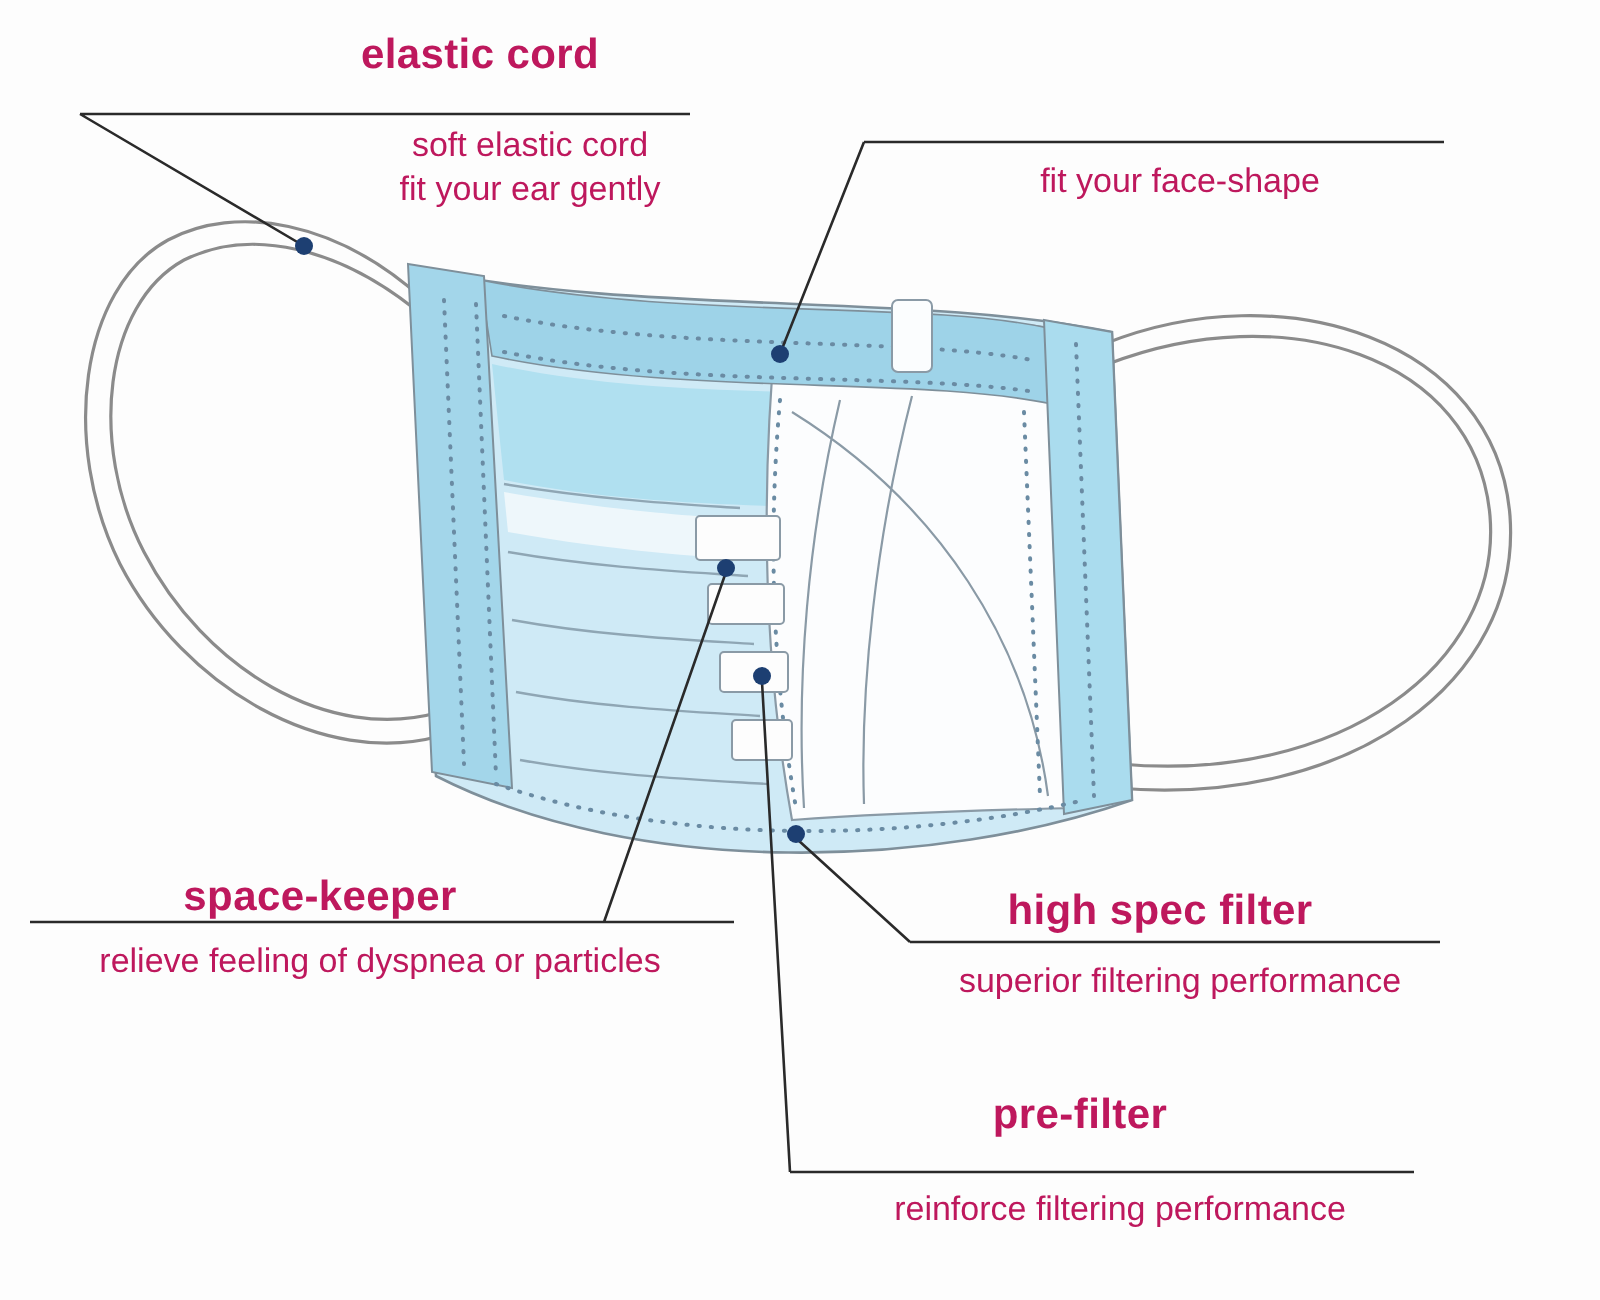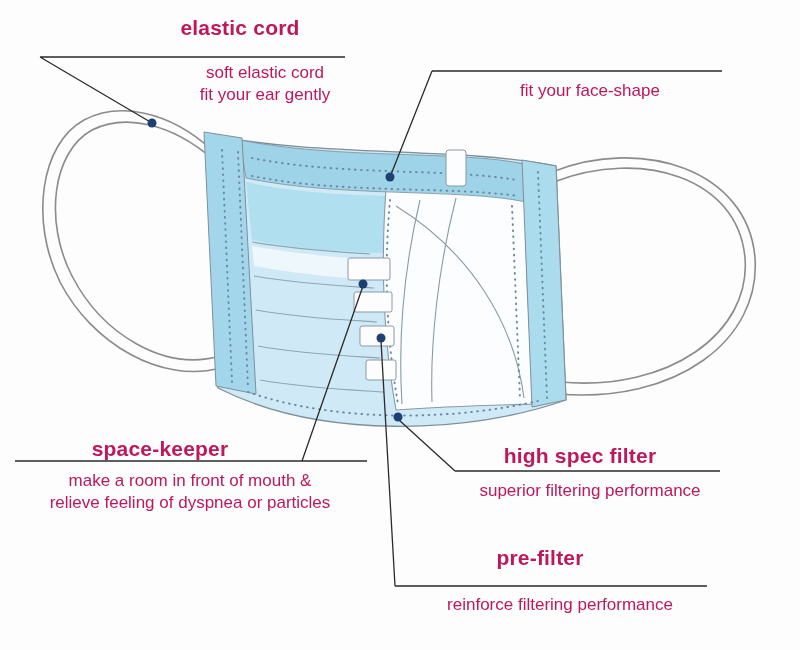--- a/index.html
+++ b/index.html
@@ -98,21 +98,20 @@
     <div>soft elastic cord</div>
     <div>fit your ear gently</div>
   </div>
 
   <div class="lbl lbl-desc" style="left:480px; top:80px; width:220px;text-align:center;">
     <div>fit your face-shape</div>
   </div>
 
   <div class="lbl lbl-title" style="left:50px; top:420px; width:220px;margin-top:17px;">space-keeper</div>
   <div class="lbl lbl-desc" style="left:5px; top:470px; width:370px;">
-    <div>make a room in front of mouth &amp;</div>
     <div>relieve feeling of dyspnea or particles</div>
   </div>
 
   <div class="lbl lbl-title" style="left:460px; top:434px; width:240px;margin-top:10px;">high spec filter</div>
   <div class="lbl lbl-desc" style="left:460px; top:480px; width:260px;">
     <div>superior filtering performance</div>
   </div>
 
   <div class="lbl lbl-desc" style="left:420px; top:594px; width:280px;">
     <div>reinforce filtering performance</div>

